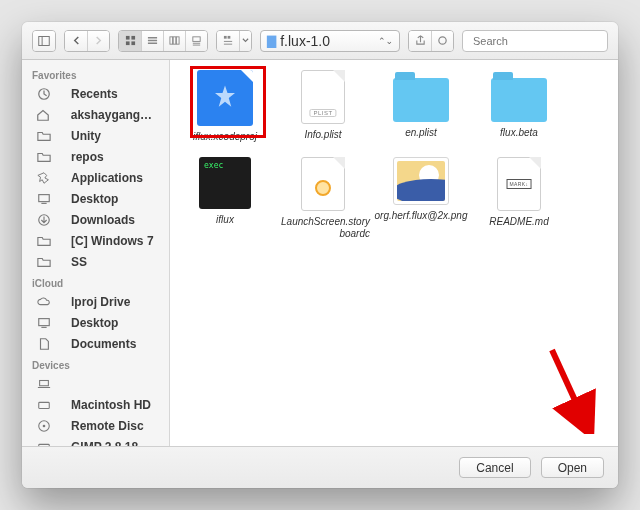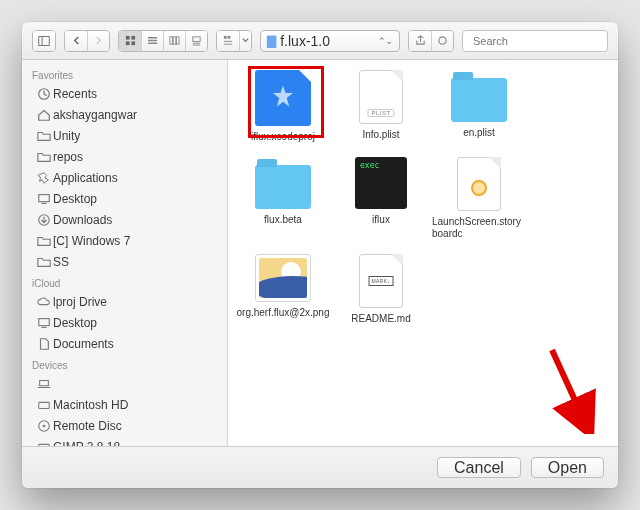--- a/index.html
+++ b/index.html
@@ -20,35 +20,35 @@
   .tb-btn.active{background:#d9d9d9;}
   .tb-btn.disabled{color:#c5c5c5;}
   .path-popup{display:flex;align-items:center;border:1px solid #b8b8b8;border-radius:4px;background:linear-gradient(#fff,#f3f3f3);height:22px;padding:0 6px;gap:4px;min-width:140px;}
   .path-popup .folder-ic{color:#6aa9ef;font-size:12px;}
   .path-popup .label{font-size:14px;color:#333;flex:1;}
   .path-popup .chev{font-size:9px;color:#666;}
   .search{display:flex;align-items:center;border:1px solid #c2c2c2;border-radius:4px;background:#fff;height:22px;padding:0 6px;flex:1;min-width:90px;}
   .search svg{width:11px;height:11px;fill:#999;margin-right:4px;}
   .search input{border:none;outline:none;font-size:11px;flex:1;background:transparent;}
   .content{flex:1;display:flex;min-height:0;}
-  .sidebar{width:206px;background:#f5f5f5;border-right:1px solid #d6d6d6;overflow-y:auto;font-size:12px;padding:4px 0;}
+  .sidebar{width:148px;background:#f5f5f5;border-right:1px solid #d6d6d6;overflow-y:auto;font-size:12px;padding:4px 0;font-weight:bold;}
   .sec-head{color:#8a8a8a;font-size:10px;padding:6px 10px 2px;}
-  .side-item{display:flex;align-items:center;gap:2px;padding:3px 10px 3px 14px;color:#3b3b3b;cursor:default;}
+  .side-item{display:flex;align-items:center;gap:20px;padding:3px 10px 3px 14px;color:#3b3b3b;cursor:default;}
   .side-item .ic{width:15px;height:15px;display:flex;align-items:center;justify-content:center;color:#7a7a7a;}
   .side-item .ic svg{width:14px;height:14px;fill:currentColor;}
   .side-item .lbl{white-space:nowrap;overflow:hidden;text-overflow:ellipsis;}
   .filegrid{flex:1;background:#fff;overflow:auto;padding:10px 6px;}
   .grow{display:flex;flex-wrap:wrap;align-content:flex-start;}
   .file{width:98px;display:flex;flex-direction:column;align-items:center;margin:0 0 14px 0;cursor:default;}
   .thumb{width:56px;height:56px;border-radius:3px;margin-bottom:5px;display:flex;align-items:center;justify-content:center;}
-  .fname{font-size:10px;color:#333;text-align:left;line-height:1.2;max-width:94px;word-break:break-word;}
+  .fname{font-size:10px;color:#333;text-align:right;line-height:1.2;max-width:94px;word-break:break-word;font-style:italic;}
   .file.highlight{position:relative;}
   .file.highlight::before{content:"";position:absolute;top:-4px;left:14px;width:70px;height:66px;border:3px solid #e10000;}
   .footer{height:42px;border-top:1px solid #cfcfcf;background:linear-gradient(#f3f3f3,#eaeaea);display:flex;align-items:center;justify-content:flex-end;gap:10px;padding:0 14px;}
-  .btn{height:21px;padding:0 16px;font-size:16px;border:1px solid #bdbdbd;border-radius:4px;background:linear-gradient(#ffffff,#f0f0f0);color:#333;}
+  .btn{height:21px;padding:0 16px;font-size:12px;border:1px solid #bdbdbd;border-radius:4px;background:linear-gradient(#ffffff,#f0f0f0);color:#333;}
   
   .thumb.xcode{background:#2b82f0;position:relative;overflow:hidden;}
   .thumb.xcode::before{content:"";position:absolute;right:-1px;top:-1px;border-width:0 14px 14px 0;border-style:solid;border-color:transparent #fff transparent transparent;}
   .thumb.xcode svg{fill:#bcd9fc;width:30px;height:30px;}
   .thumb.doc{background:#fff;border:1px solid #cfcfcf;position:relative;width:44px;height:54px;}
   .thumb.doc::before{content:"";position:absolute;right:-1px;top:-1px;border-width:0 12px 12px 0;border-style:solid;border-color:transparent #ececec transparent transparent;}
   .thumb.doc .tag{position:absolute;bottom:6px;left:50%;transform:translateX(-50%);font-size:6px;letter-spacing:0.5px;color:#888;border:1px solid #ccc;padding:0 3px;border-radius:2px;}
   .thumb.folder{background:#64c7f2;border-radius:3px;position:relative;height:44px;width:56px;margin-top:8px;}
   .thumb.folder::before{content:"";position:absolute;top:-6px;left:2px;width:20px;height:8px;background:#5abbe8;border-radius:2px 2px 0 0;}
   .thumb.exec{background:#1c1c1c;position:relative;width:52px;height:52px;}

